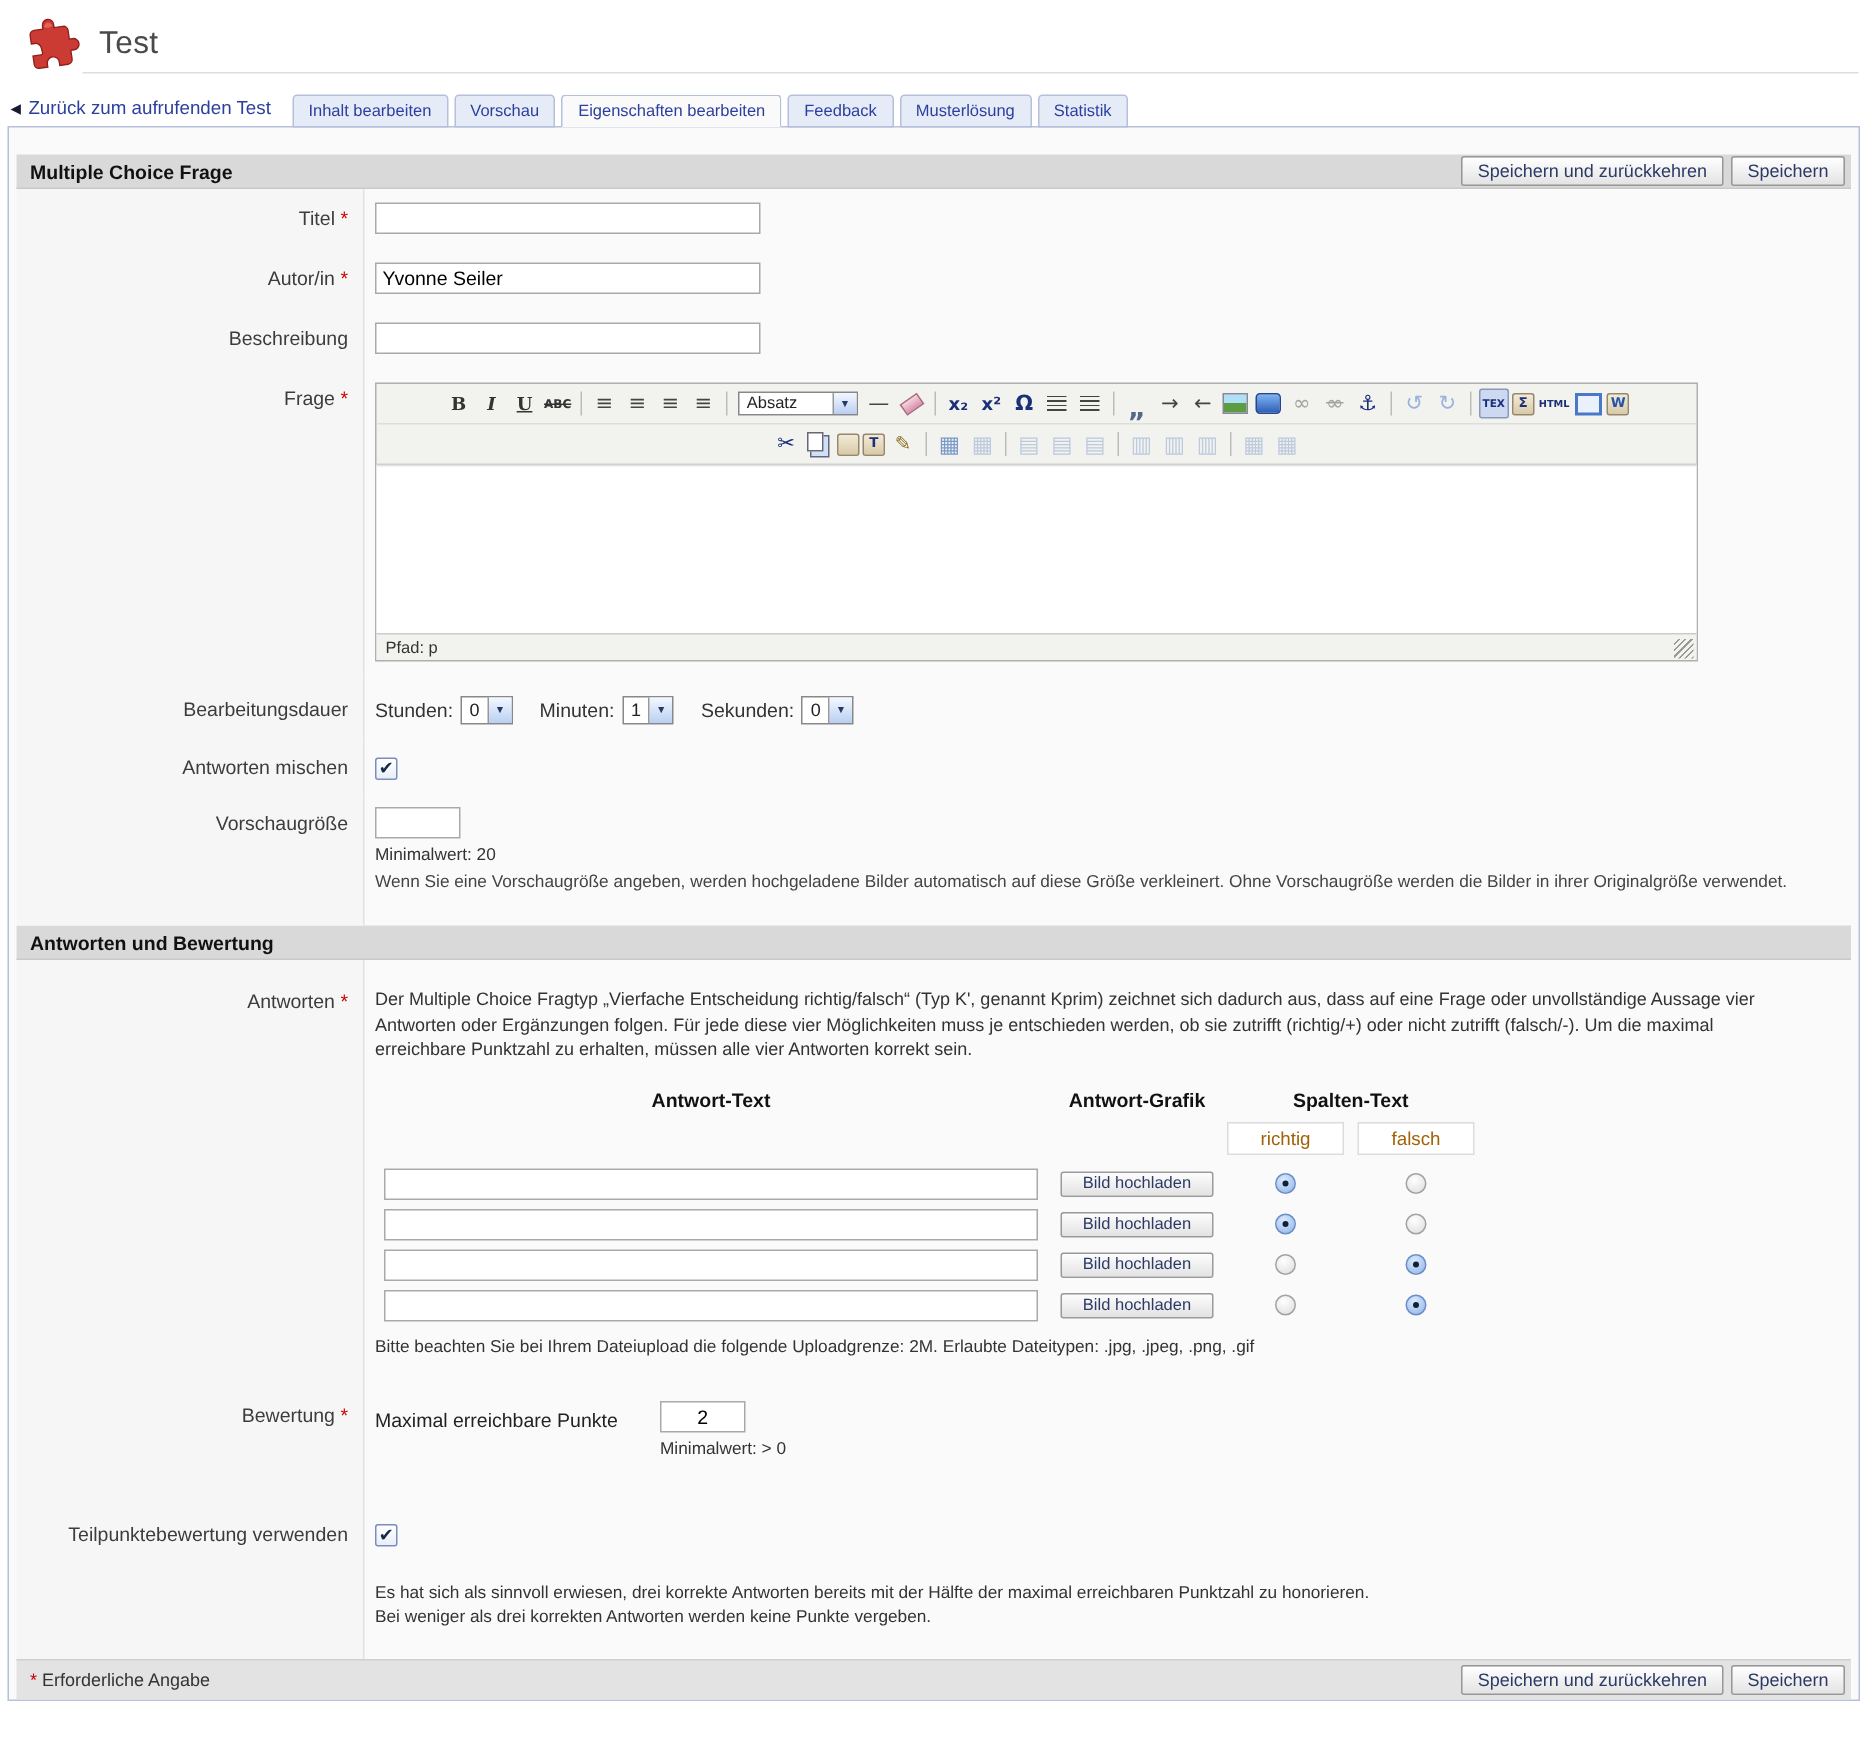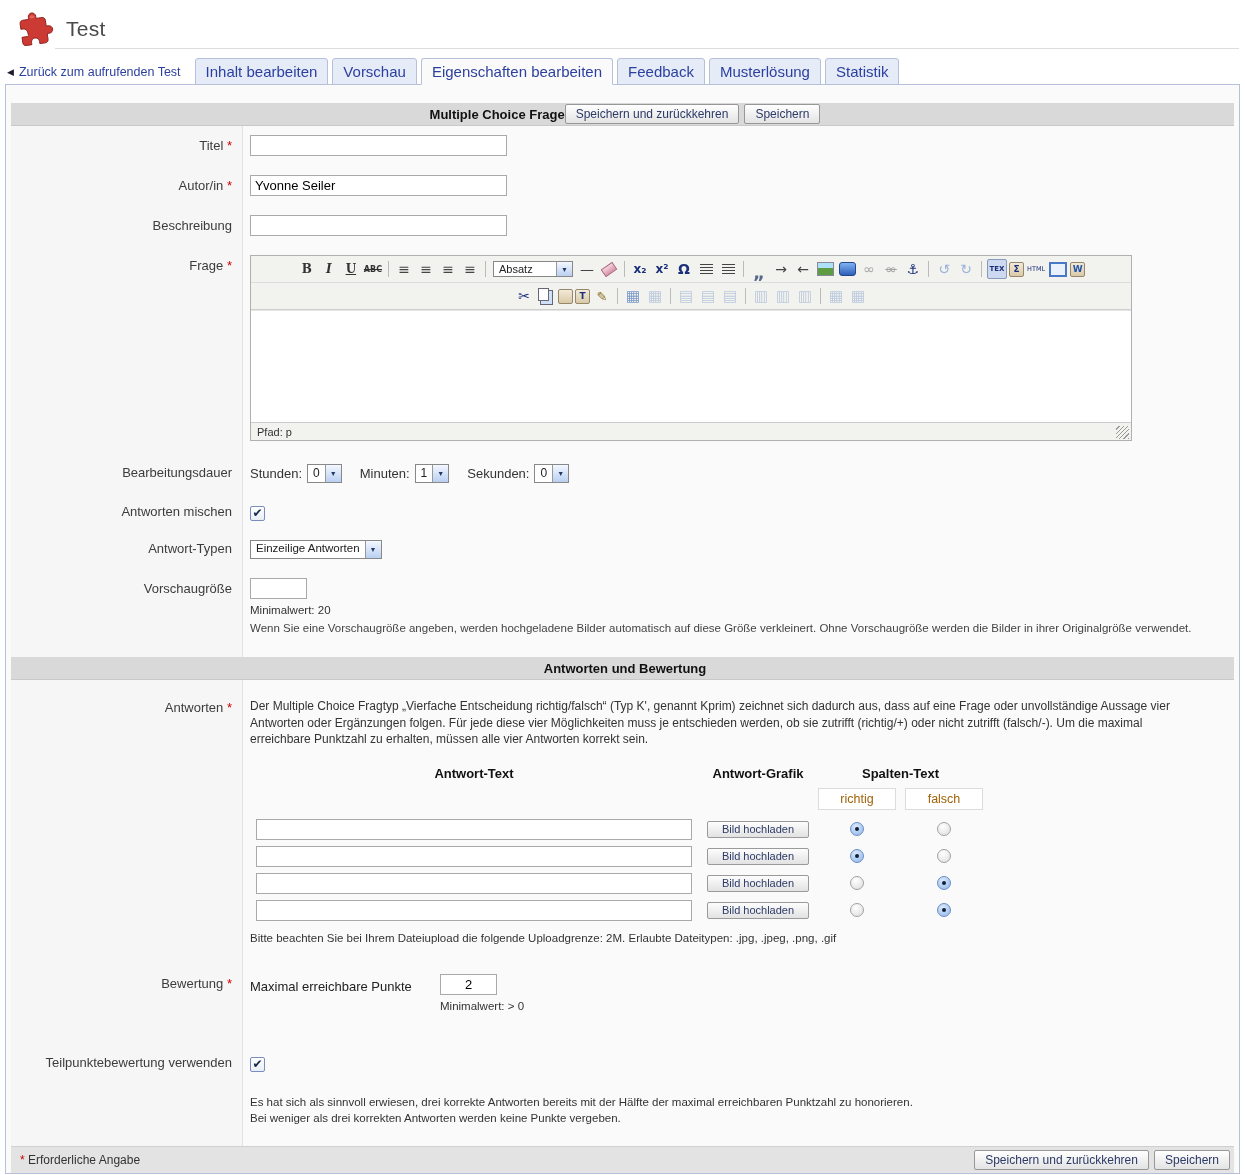--- a/index.html
+++ b/index.html
@@ -11,28 +11,28 @@
   
   .appheader { display:flex; align-items:center; padding:10px 0 0 18px; height:48px; }
   .puzzle { width:36px; height:36px; margin-right:12px; }
   .apptitle { font-size:21px; font-weight:normal; color:#4a4a4a; letter-spacing:.3px; }
   .titlerule { margin-left:55px; margin-right:6px; border-bottom:1px solid #ddd; height:0; }
 
   
   .tabbar { display:flex; align-items:flex-end; padding:11px 0 0 7px; height:35px; }
   .backlink { display:flex; align-items:center; color:#2b3f9e; font-size:12.5px; text-decoration:none; margin:0 14px 5px 0; cursor:pointer; }
   .backlink .tri { font-size:9px; color:#1a1a2e; margin-right:5px; }
-  .tab { font-size:15px; color:#2b3f9e; text-decoration:none; background:#e6ebf8;
+  .tab { font-size:11px; color:#2b3f9e; text-decoration:none; background:#e6ebf8;
          border:1px solid #b6c0da; border-radius:3px 3px 0 0; padding:4px 10px 4px 10px;
          margin-right:4px; margin-bottom:-1px; cursor:pointer; white-space:nowrap;text-align:center; }
   .tab.active { background:#fafafa; border-bottom:1px solid #fafafa; z-index:2; position:relative; }
 
   
   .panel { margin:0 5px 0 5px; border:1px solid #b6c0da; background:#fafafa; padding:18px 5px 0 5px; }
-  .secbar { display:flex; align-items:center; justify-content:center;
+  .secbar { display:flex; align-items:center; justify-content:space-between;
             background:#d9d9d9; border-bottom:1px solid #c9c9c9; height:23px; padding:0 4px 0 9px; }
   .secbar .sectitle { font-size:13px; font-weight:bold; color:#111; }
   .btnrow { display:flex; gap:5px; }
   .btn { font-family:"Liberation Sans",sans-serif; font-size:12px; color:#2c3a66;
          background:linear-gradient(#ffffff,#e3e3e3); border:1px solid #979797; border-radius:2px;
          padding:2px 10px; height:20px; cursor:pointer; white-space:nowrap; }
   .footbar { display:flex; align-items:center; justify-content:space-between;
              background:#e3e3e3; border-top:1px solid #d0d0d0; height:27px; padding:0 4px 0 9px; margin-top:0; }
   .reqnote { font-size:12px; color:#333; }
   .star { color:#cc0000; }
@@ -94,21 +94,21 @@
   .gEraser::before { content:""; width:12px; height:7px; display:block; transform:rotate(-35deg);
         background:linear-gradient(#f6d4e0,#d990a8); border:1px solid #a8677f; }
   .gImg::before { content:""; width:15px; height:12px; display:block; border:1px solid #889;
         background:linear-gradient(#aee0f8 0 45%, #5d9c43 45%); }
   .gMedia::before { content:""; width:15px; height:12px; display:block; border-radius:3px;
         border:1px solid #23478c; background:linear-gradient(#7fb3f2,#2f5fb8); }
   .gFull::before { content:""; width:14px; height:11px; display:block;
         background:#eaf1fc; border:2px solid #4a78c8; }
   .gTex { font-size:7px; font-weight:bold; color:#1b2f7a; }
   .on { background:#ccd9f0; border-color:#8899bb; }
-  .gHtml { font-size:6.5px; font-weight:normal; color:#1b2f7a; }
+  .gHtml { font-size:6.5px; font-weight:bold; color:#1b2f7a; }
   .gClip { width:15px; min-width:15px; height:15px; font-size:9px; font-weight:bold; color:#1b2f7a;
         background:linear-gradient(#f2ead8,#d9c9a8); border:1px solid #97876a; border-radius:2px; }
   .gWord { color:#2255aa; }
   .gCopy::before { content:""; width:9px; height:11px; display:block; border:1px solid #667;
         background:#fff; box-shadow:3px 3px 0 0 #cfe0f8, 3px 3px 0 1px #667; margin:-3px 3px 0 -3px; }
   .gEdit { color:#8a6d1a; font-size:13px; }
   .gTable { color:#7a9ac8; font-size:15px; }
   .edit-area { background:#fff; height:112px; border-top:1px solid #e5e5e5; cursor:text; }
   .edit-status { display:flex; align-items:center; justify-content:space-between; height:18px;
         background:#f2f2ef; border-top:1px solid #ccc; font-size:11px; color:#333; padding-left:6px; }
@@ -288,29 +288,20 @@
 
     <div class="frow" style="min-height:34px">
       <div class="lbl" style="padding-top:9px"><span>Antworten mischen</span></div>
       <div class="ctl" style="padding-top:8px">
         <span class="checkbox checked">
             <span class="mark">✔</span>
           </span>
       </div>
     </div>
 
-    <div class="frow" style="min-height:40px">
-      <div class="lbl"><span>Antwort-Typen</span></div>
-      <div class="ctl" style="padding-top:11px">
-        <span class="msel">
-            <span class="v" style="min-width:112px;font-size:11.5px">Einzeilige Antworten</span>
-            <span class="a">▼</span>
-          </span>
-      </div>
-    </div>
 
     <div class="frow" style="min-height:88px">
       <div class="lbl"><span>Vorschaugröße</span></div>
       <div class="ctl">
         <input class="txt w55" value="" style="">
         <div class="hint">Minimalwert: 20</div>
         <div class="byline" style="margin-top:6px">Wenn Sie eine Vorschaugröße angeben, werden hochgeladene Bilder automatisch auf diese Größe verkleinert. Ohne Vorschaugröße werden die Bilder in ihrer Originalgröße verwendet.</div>
       </div>
     </div>
 

